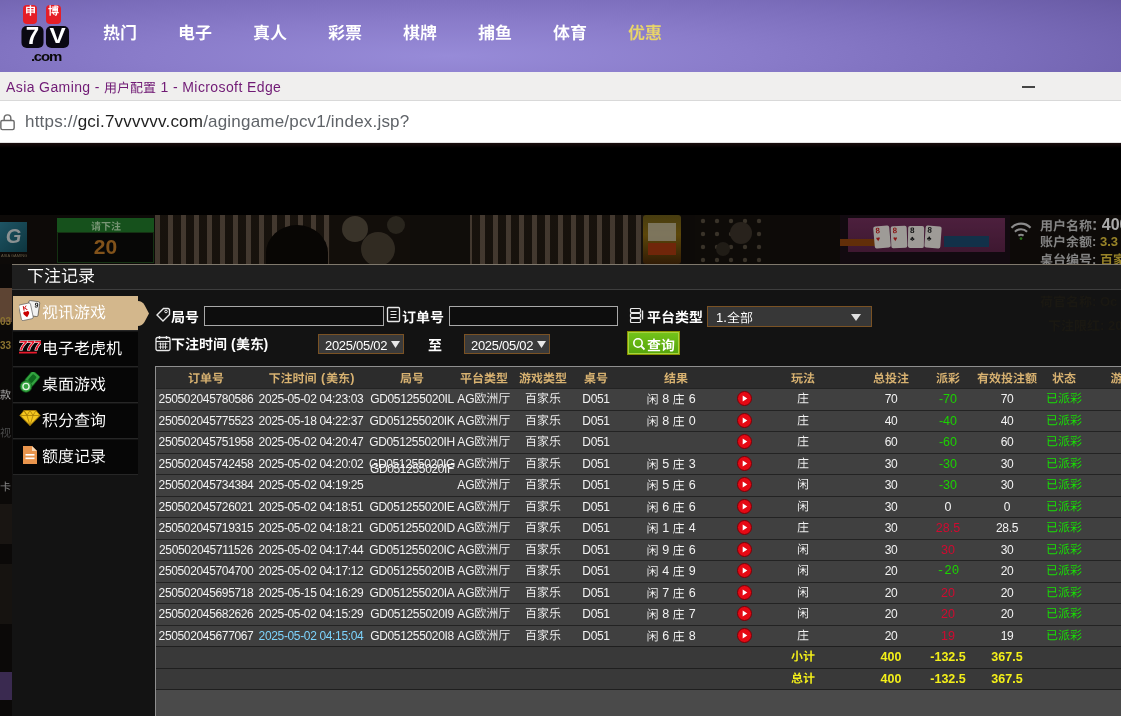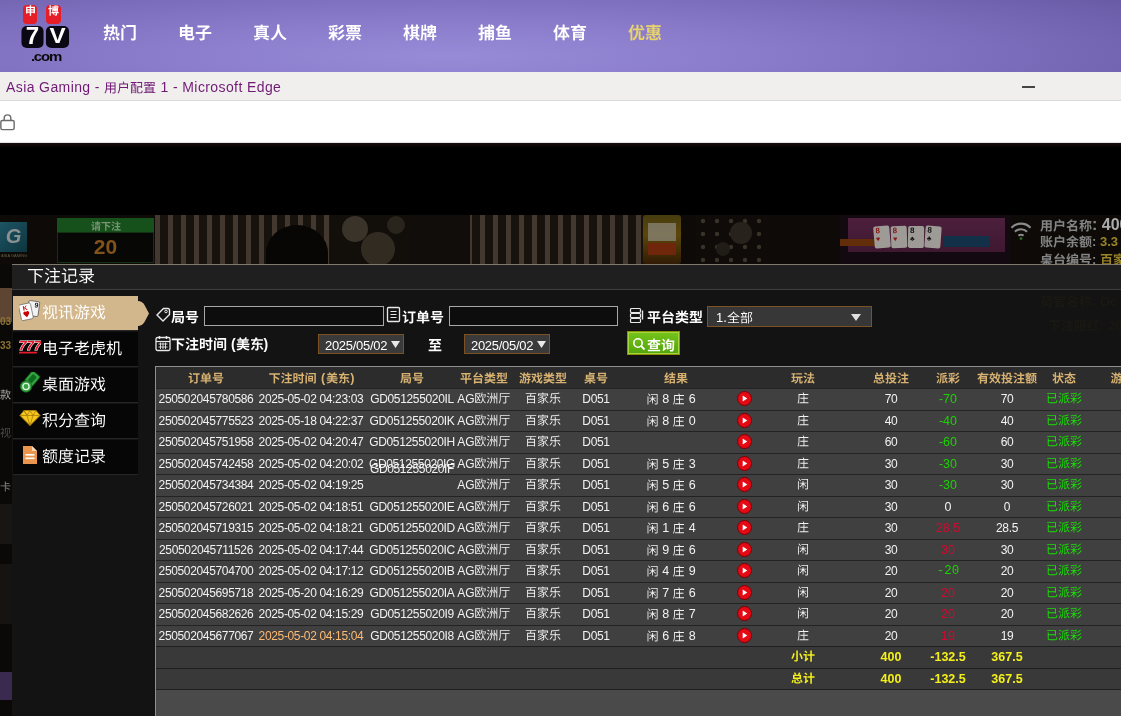--- a/index.html
+++ b/index.html
@@ -56,20 +56,21 @@
         <use href="#r914d" x="2000"></use>
         <use href="#r7f6e" x="3000"></use>
       </svg> 1 - Microsoft Edge</div>
 <div class="abs" style="left:1022px;top:14px;width:13px;height:1.5px;background:#454545"></div>
 </div>
 <div class="abs" style="left:0;top:101px;width:1121px;height:42px;background:#fff;border-bottom:1px solid #e2e2e2">
 <svg class="abs" style="left:-2px;top:12px" width="19" height="18" viewBox="0 0 20 17">
       <rect x="3" y="7" width="14" height="9.5" rx="1.6" fill="none" stroke="#6b6b6b" stroke-width="1.5"></rect>
       <path d="M6.5 7 V4.5 a3.5 3.5 0 0 1 7 0 V7" fill="none" stroke="#6b6b6b" stroke-width="1.5"></path>
     </svg>
+<div class="abs" style="left:25px;top:10.5px;font-size:17px;letter-spacing:0.2px"><span style="color:#5f6368">https://</span><span style="color:#1f1f1f">gci.7vvvvvv.com</span><span style="color:#5f6368">/agingame/pcv1/index.jsp?</span></div>
 </div>
 <div class="abs" style="left:0;top:143px;width:1121px;height:72px;background:linear-gradient(#1a0d0d,#000 7%,#000)"></div>
 <div class="abs" style="left:0;top:215px;width:1121px;height:49px;background:#14100c;overflow:hidden">
 <div class="abs" style="left:155px;top:0;width:500px;height:49px;background:repeating-linear-gradient(90deg,#68584a 0 5px,#241c14 5px 13px);opacity:.95"></div>
 <div class="abs" style="left:345px;top:0;width:125px;height:49px;background:#191410"></div>
 <div class="abs" style="left:266px;top:10px;width:62px;height:56px;background:#0c0906;border-radius:50% 50% 0 0"></div>
 <div class="abs" style="left:0;top:7px;width:27px;height:30px;background:linear-gradient(135deg,#2e7f96,#14505e);color:#cfd8da;font-size:20px;font-weight:bold;font-style:italic;text-align:center;line-height:28px">G</div>
 <div class="abs" style="left:1px;top:38px;width:40px;font-size:4px;color:#9a8a6a">ASIA GAMING</div>
 <div class="abs" style="left:57px;top:3px;width:97px;height:14px;background:#217a2b;text-align:center;color:#b7e0b0"><svg class="cj" style="width:30.0px;height:10px;vertical-align:1px;" viewBox="0 0 3000 1000">
         <use href="#b8bf7" x="0"></use>
@@ -731,21 +732,21 @@
 <div class="abs ctr" style="left:891px;top:564px;white-space:nowrap;font-size:12px;color:#f2f2f2;font-size:12px;letter-spacing:-0.35px;">20</div>
 <div class="abs ctr" style="left:948px;top:564px;white-space:nowrap;font-size:12px;font-size:12.5px;color:#1bd301;font-family:Liberation Mono, monospace;">-20</div>
 <div class="abs ctr" style="left:1007px;top:564px;white-space:nowrap;font-size:12px;color:#f2f2f2;font-size:12px;letter-spacing:-0.35px;">20</div>
 <div class="abs ctr" style="left:1064px;top:564px;white-space:nowrap;font-size:12px;color:#16e202;"><svg class="cj" style="width:37.5px;height:12px;" viewBox="0 0 3000 1000">
       <use href="#r5df2" x="0"></use>
       <use href="#r6d3e" x="1000"></use>
       <use href="#r5f69" x="2000"></use>
     </svg></div>
 <div class="abs" style="left:156px;top:581.5px;width:965px;height:21.5px;background:#404040;border-top:1px solid #232323"></div>
 <div class="abs ctr" style="left:206px;top:586px;white-space:nowrap;font-size:12px;color:#f2f2f2;font-size:12px;letter-spacing:-0.35px;">250502045695718</div>
-<div class="abs ctr" style="left:311px;top:586px;white-space:nowrap;font-size:12px;color:#f2f2f2;font-size:12px;letter-spacing:-0.35px;">2025-05-20 04:16:29</div>
+<div class="abs ctr" style="left:311px;top:586px;white-space:nowrap;font-size:12px;color:#f2f2f2;font-size:12px;letter-spacing:-0.35px;">2025-05-15 04:16:29</div>
 <div class="abs ctr" style="left:412px;top:586px;white-space:nowrap;font-size:12px;color:#f2f2f2;font-size:12px;letter-spacing:-0.35px;">GD051255020IA</div>
 <div class="abs ctr" style="left:484px;top:586px;white-space:nowrap;font-size:12px;color:#f2f2f2;font-size:12px;">AG<svg class="cj" style="width:36.0px;height:12px;" viewBox="0 0 3000 1000">
       <use href="#r6b27" x="0"></use>
       <use href="#r6d32" x="1000"></use>
       <use href="#r5385" x="2000"></use>
     </svg></div>
 <div class="abs ctr" style="left:543px;top:586px;white-space:nowrap;font-size:12px;color:#f2f2f2;"><svg class="cj" style="width:37.5px;height:12px;" viewBox="0 0 3000 1000">
       <use href="#r767e" x="0"></use>
       <use href="#r5bb6" x="1000"></use>
       <use href="#r4e50" x="2000"></use>
@@ -803,21 +804,21 @@
 <div class="abs ctr" style="left:891px;top:607px;white-space:nowrap;font-size:12px;color:#f2f2f2;font-size:12px;letter-spacing:-0.35px;">20</div>
 <div class="abs ctr" style="left:948px;top:607px;white-space:nowrap;font-size:12px;font-size:12.5px;color:#d00a30;">20</div>
 <div class="abs ctr" style="left:1007px;top:607px;white-space:nowrap;font-size:12px;color:#f2f2f2;font-size:12px;letter-spacing:-0.35px;">20</div>
 <div class="abs ctr" style="left:1064px;top:607px;white-space:nowrap;font-size:12px;color:#16e202;"><svg class="cj" style="width:37.5px;height:12px;" viewBox="0 0 3000 1000">
       <use href="#r5df2" x="0"></use>
       <use href="#r6d3e" x="1000"></use>
       <use href="#r5f69" x="2000"></use>
     </svg></div>
 <div class="abs" style="left:156px;top:624.5px;width:965px;height:21.5px;background:#404040;border-top:1px solid #232323"></div>
 <div class="abs ctr" style="left:206px;top:629px;white-space:nowrap;font-size:12px;color:#f2f2f2;font-size:12px;letter-spacing:-0.35px;">250502045677067</div>
-<div class="abs ctr" style="left:311px;top:629px;white-space:nowrap;font-size:12px;color:#fdba74;font-size:12px;letter-spacing:-0.35px;">2025-05-02 04:15:04</div>
+<div class="abs ctr" style="left:311px;top:629px;white-space:nowrap;font-size:12px;color:#7dd3fc;font-size:12px;letter-spacing:-0.35px;">2025-05-02 04:15:04</div>
 <div class="abs ctr" style="left:412px;top:629px;white-space:nowrap;font-size:12px;color:#f2f2f2;font-size:12px;letter-spacing:-0.35px;">GD051255020I8</div>
 <div class="abs ctr" style="left:484px;top:629px;white-space:nowrap;font-size:12px;color:#f2f2f2;font-size:12px;">AG<svg class="cj" style="width:36.0px;height:12px;" viewBox="0 0 3000 1000">
       <use href="#r6b27" x="0"></use>
       <use href="#r6d32" x="1000"></use>
       <use href="#r5385" x="2000"></use>
     </svg></div>
 <div class="abs ctr" style="left:543px;top:629px;white-space:nowrap;font-size:12px;color:#f2f2f2;"><svg class="cj" style="width:37.5px;height:12px;" viewBox="0 0 3000 1000">
       <use href="#r767e" x="0"></use>
       <use href="#r5bb6" x="1000"></use>
       <use href="#r4e50" x="2000"></use>

